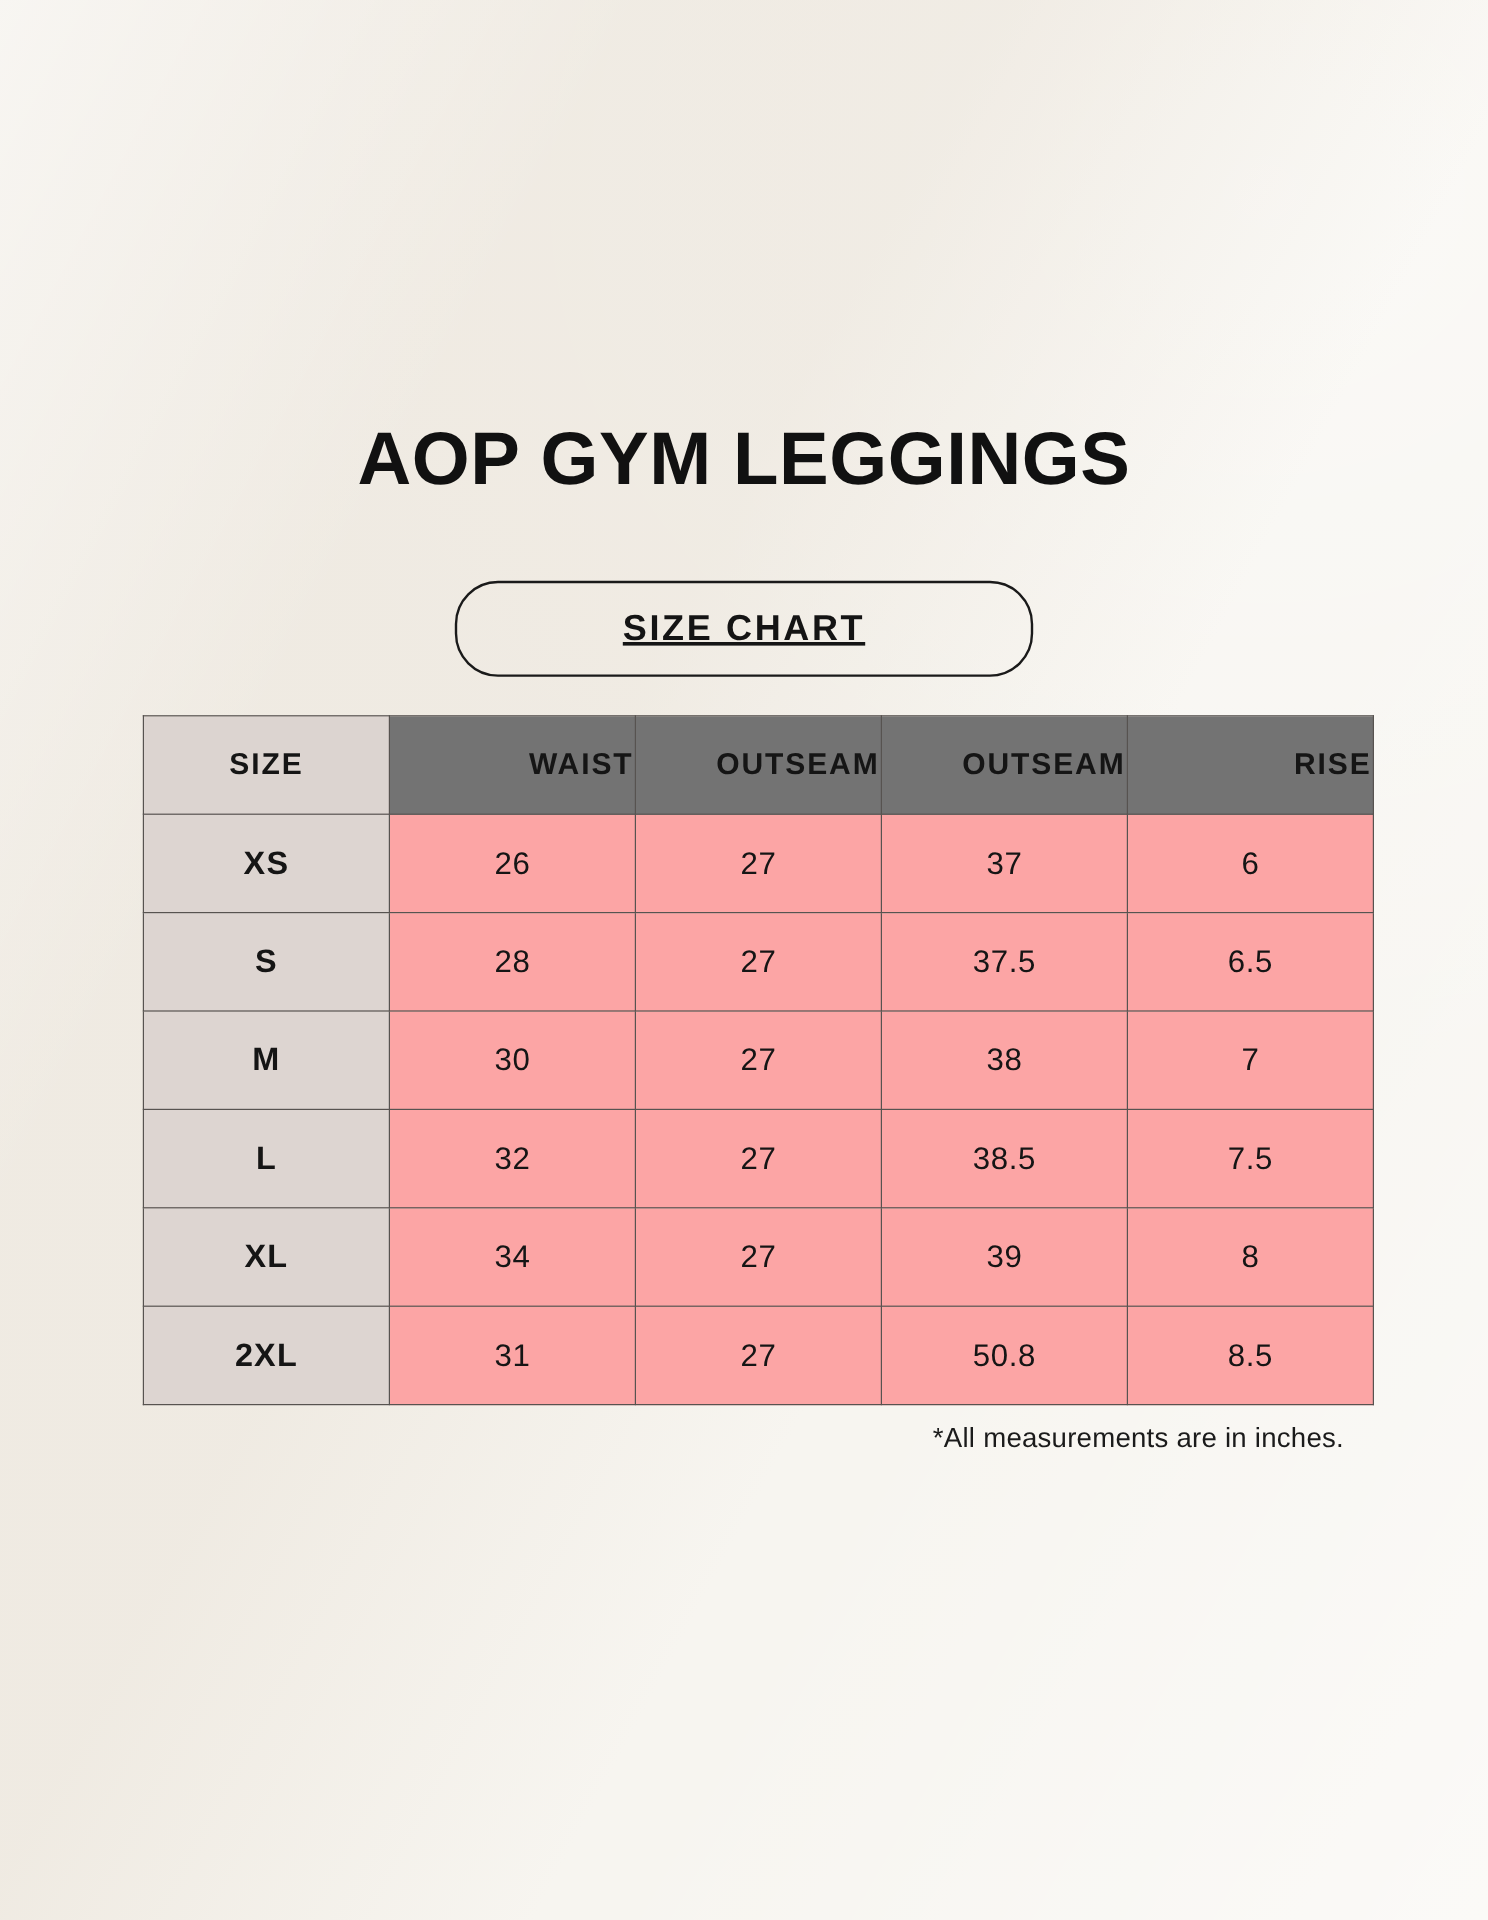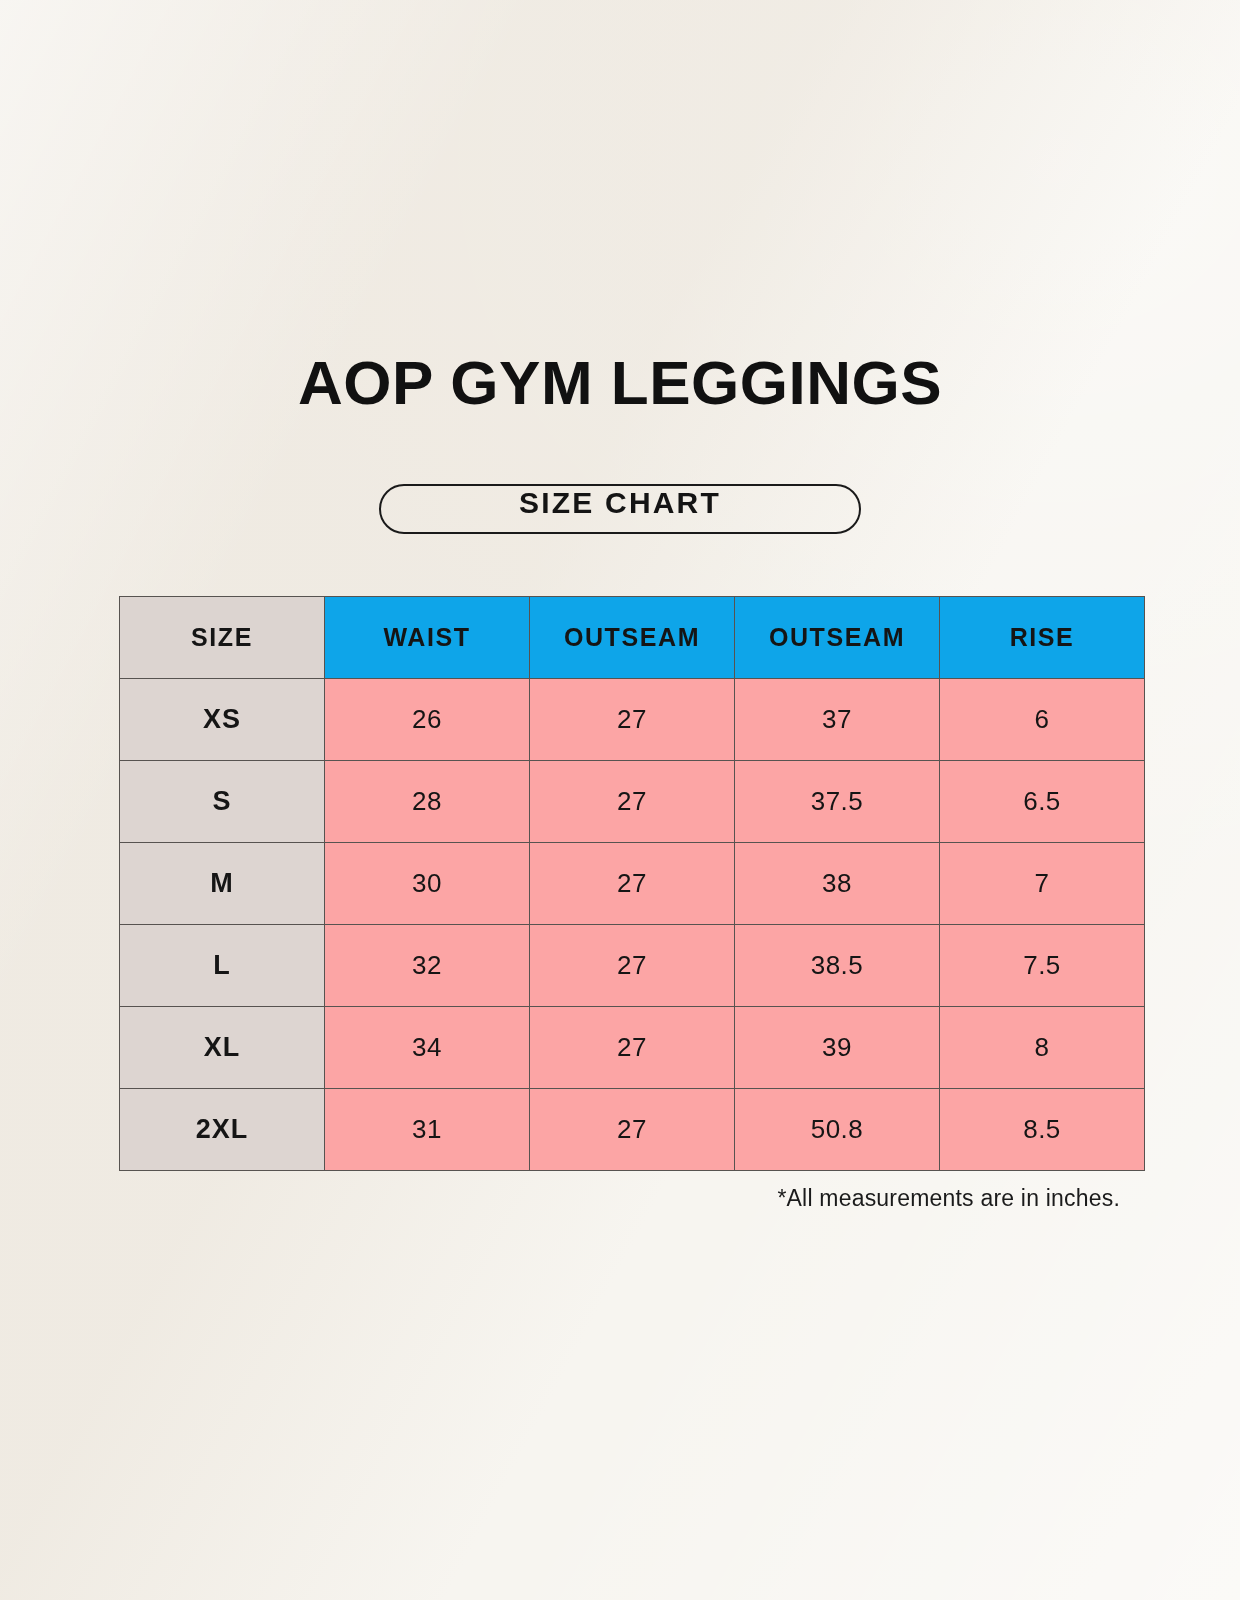--- a/index.html
+++ b/index.html
@@ -43,27 +43,28 @@
     font-weight: 700;
     letter-spacing: 0.5px;
     color: #111111;
   }
   .pill {
     position: absolute;
     left: 50%;
     transform: translateX(-50%);
     top: 484px;
     width: 482px;
-    height: 50px;
+    height: 80px;
     border: 2.5px solid #1a1a1a;
     border-radius: 36px;
     display: flex;
-    align-items: flex-start;
+    align-items: center;
     justify-content: center;
     box-sizing: border-box;
+    text-decoration: underline;
   }
   .pill span {
     font-size: 30px;
     font-weight: 700;
     letter-spacing: 2.2px;
     color: #141414;
   }
   .table-wrap {
     position: absolute;
     left: 95px;
@@ -90,21 +91,22 @@
   thead th {
     font-size: 25px;
     font-weight: 700;
     letter-spacing: 1.6px;
     height: 94px;
   }
   thead th.head-size {
     background: #dcd4d0;
   }
   thead th.head-measure {
-    background: #0ea5e9;
+    background: #737373;
+    text-align: right;
   }
   tbody td.size-cell {
     background: #ddd5d1;
     font-size: 27px;
     font-weight: 700;
     letter-spacing: 1px;
   }
   tbody td.val-cell {
     background: #fca5a5;
     font-size: 26px;

